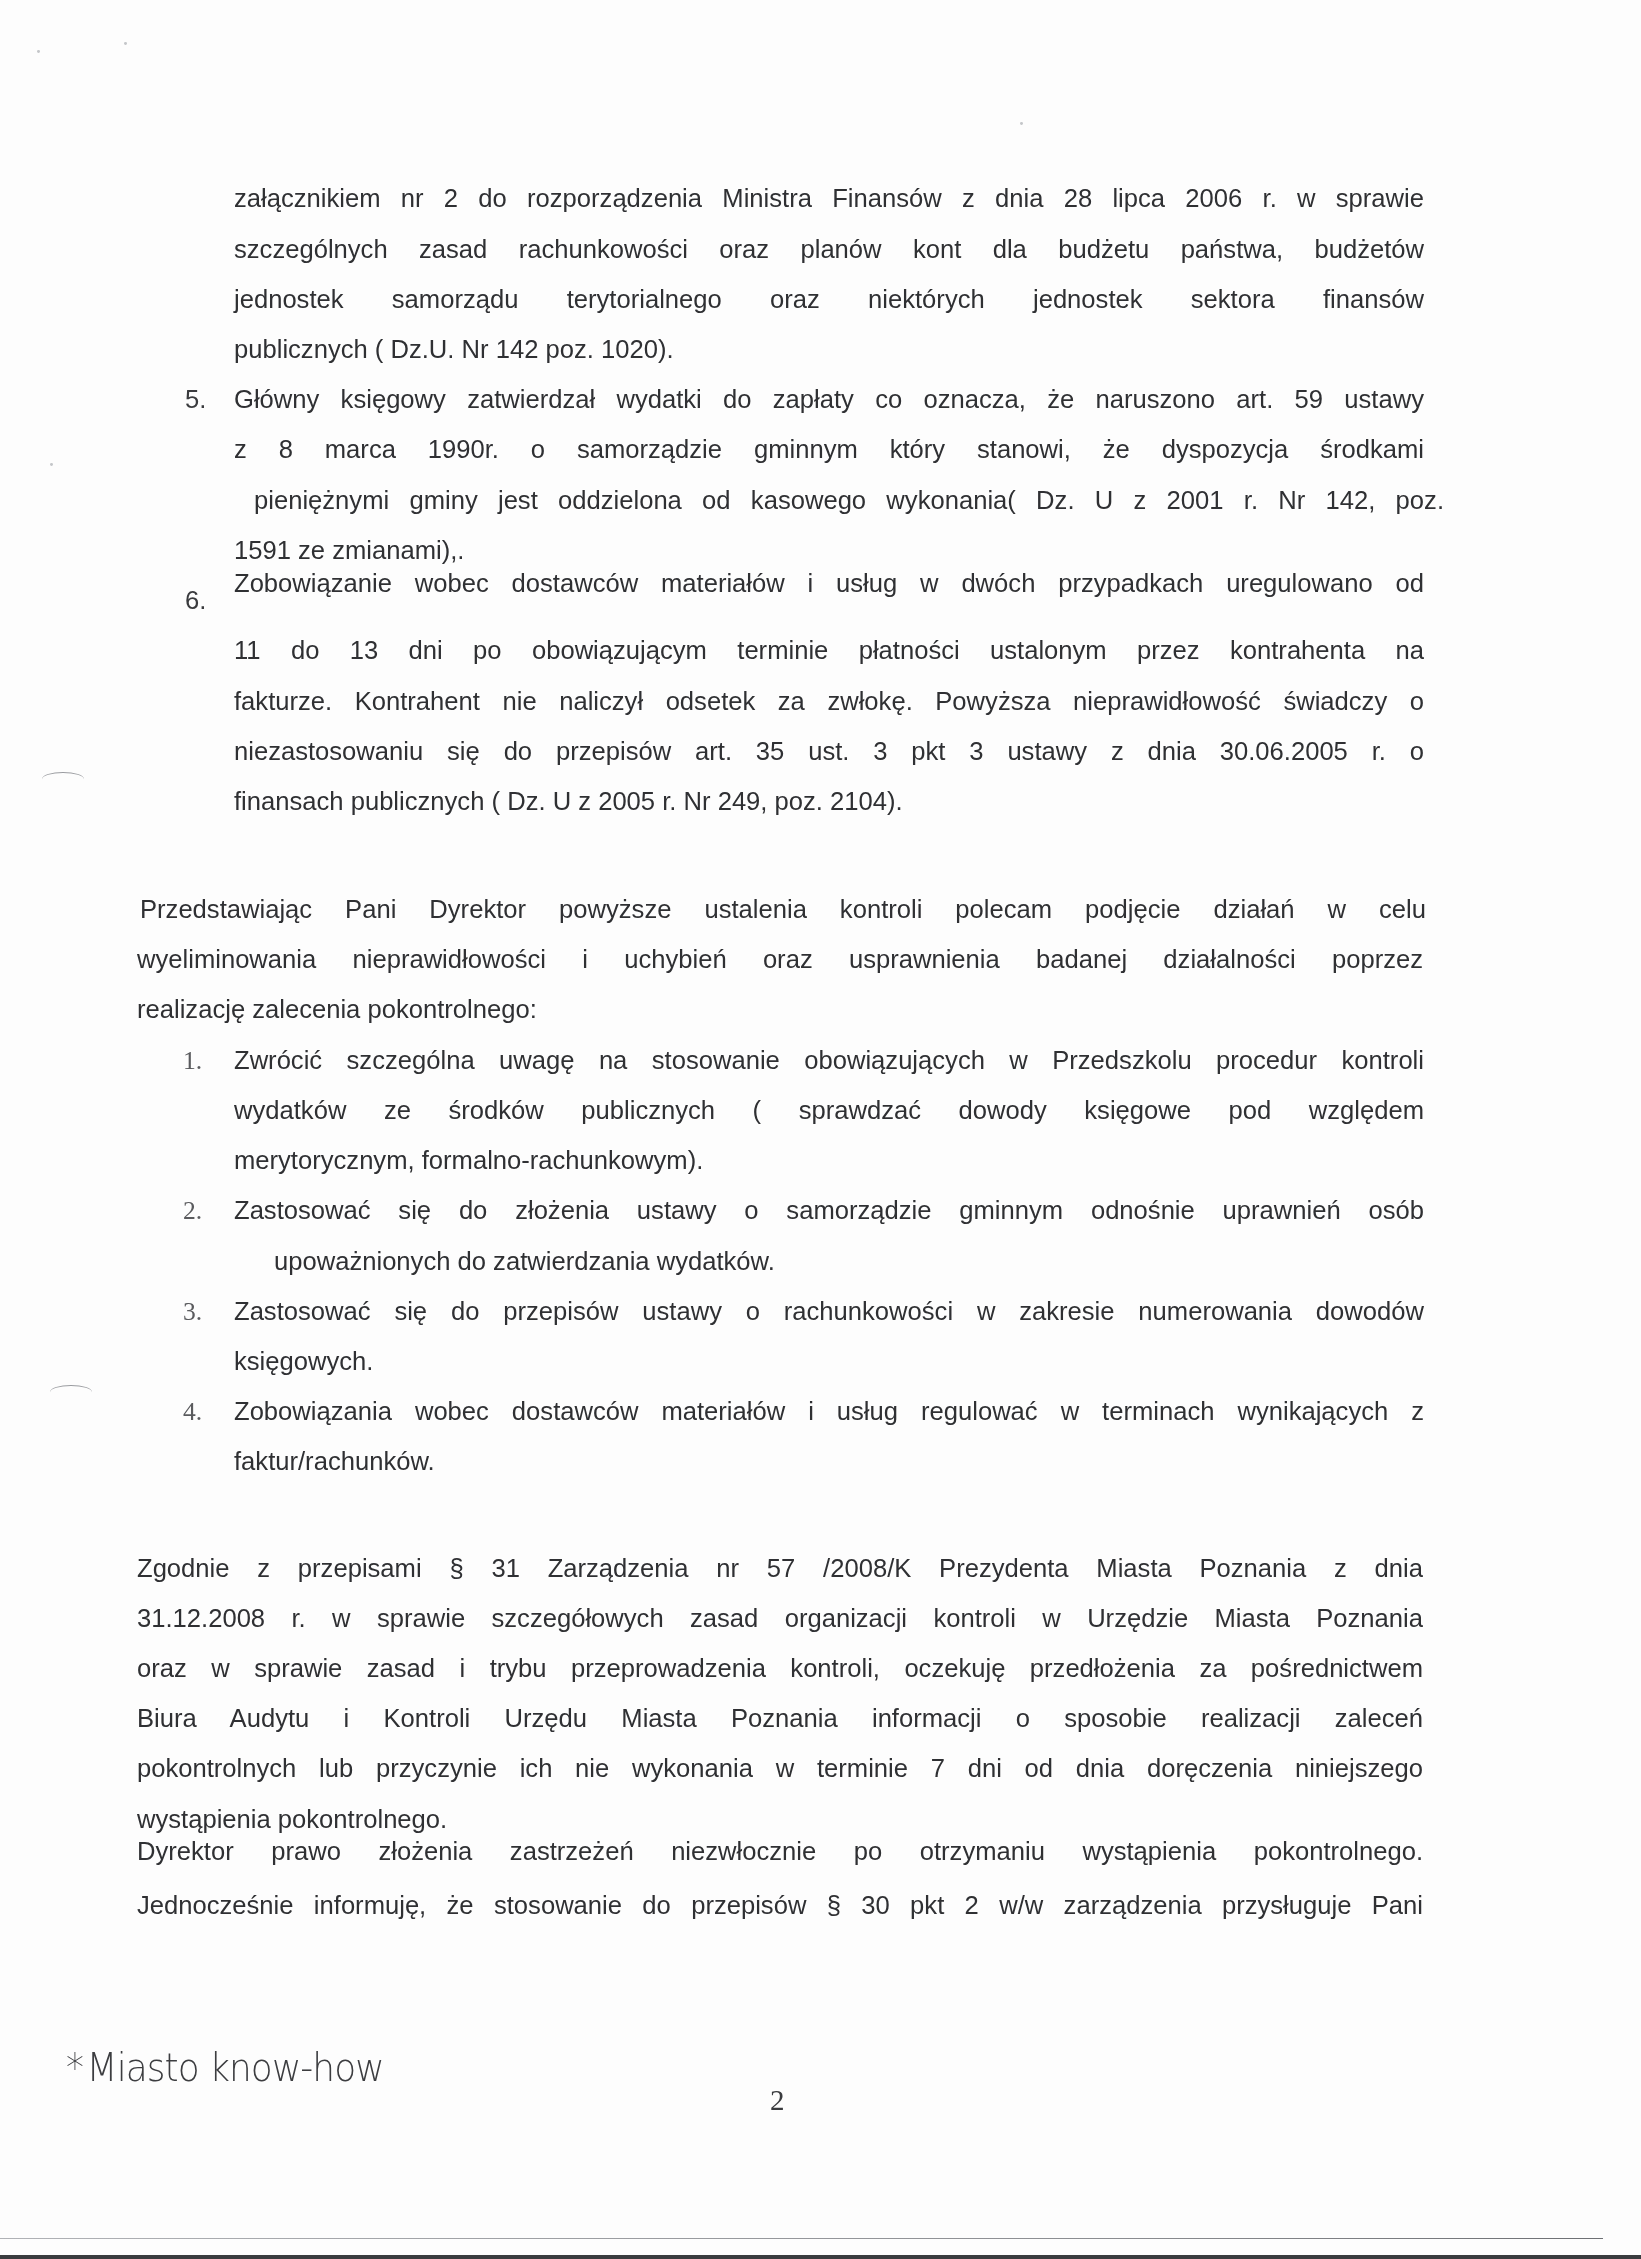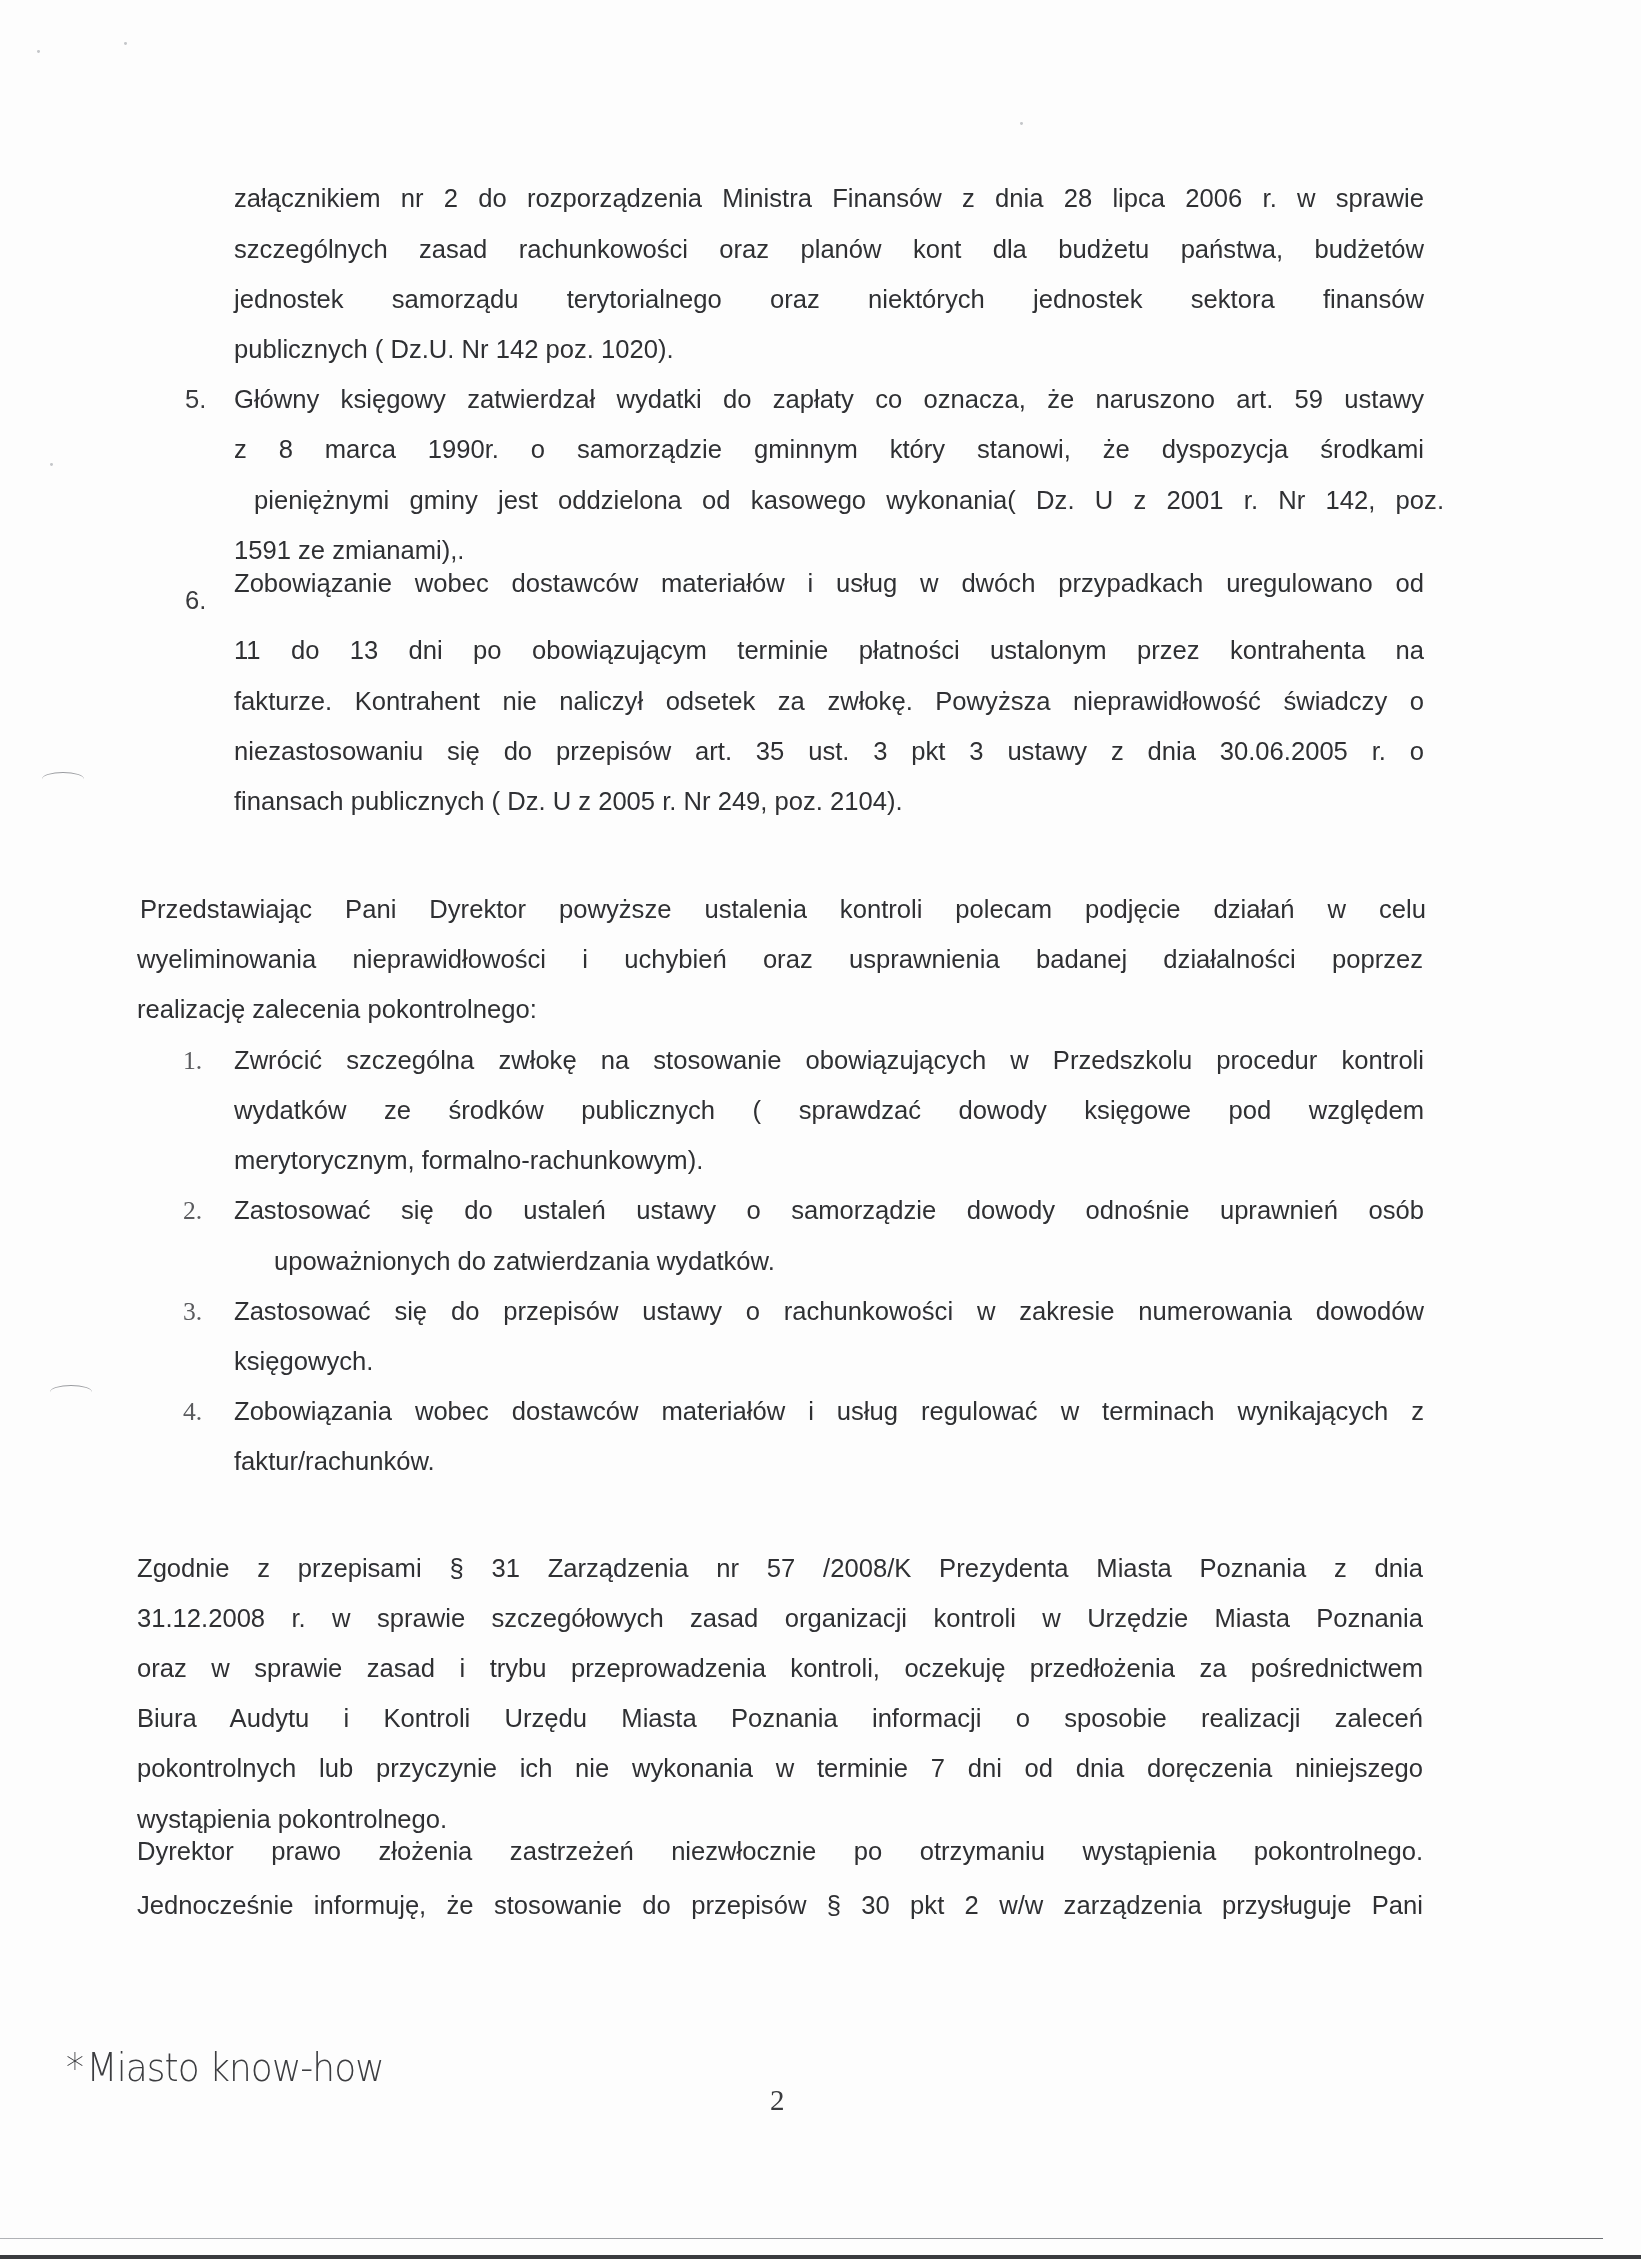--- a/index.html
+++ b/index.html
@@ -85,27 +85,27 @@
 
 <div>
   <div class="line" style="left:140px; top:894px; width:1286px;">Przedstawiając Pani Dyrektor powyższe ustalenia kontroli polecam podjęcie działań w celu</div>
   <div class="line" style="left:137px; top:944px; width:1286px;">wyeliminowania nieprawidłowości i uchybień oraz usprawnienia badanej działalności poprzez</div>
   <div class="line last" style="left:137px; top:994px; width:1286px;">realizację zalecenia pokontrolnego:</div>
 </div>
 
 <div>
   <div>
     <div class="num serif" style="left:183px; top:1045px;">1.</div>
-    <div class="line" style="left:234px; top:1045px; width:1190px;">Zwrócić szczególna zwłokę na stosowanie obowiązujących w Przedszkolu procedur kontroli</div>
+    <div class="line" style="left:234px; top:1045px; width:1190px;">Zwrócić szczególna uwagę na stosowanie obowiązujących w Przedszkolu procedur kontroli</div>
     <div class="line" style="left:234px; top:1095px; width:1190px;">wydatków ze środków publicznych ( sprawdzać dowody księgowe  pod względem</div>
     <div class="line last" style="left:234px; top:1145px; width:1190px;">merytorycznym, formalno-rachunkowym).</div>
   </div>
   <div>
     <div class="num serif" style="left:183px; top:1195px;">2.</div>
-    <div class="line" style="left:234px; top:1195px; width:1190px;">Zastosować się do ustaleń ustawy o samorządzie dowody odnośnie uprawnień osób</div>
+    <div class="line" style="left:234px; top:1195px; width:1190px;">Zastosować się do złożenia ustawy o samorządzie gminnym odnośnie uprawnień osób</div>
     <div class="line last" style="left:234px; top:1246px; width:1190px;margin-left:40px;">upoważnionych do zatwierdzania wydatków.</div>
   </div>
   <div>
     <div class="num serif" style="left:183px; top:1296px;">3.</div>
     <div class="line" style="left:234px; top:1296px; width:1190px;">Zastosować się do przepisów  ustawy o rachunkowości w zakresie numerowania dowodów</div>
     <div class="line last" style="left:234px; top:1346px; width:1190px;">księgowych.</div>
   </div>
   <div>
     <div class="num serif" style="left:183px; top:1396px;">4.</div>
     <div class="line" style="left:234px; top:1396px; width:1190px;">Zobowiązania wobec dostawców materiałów i usług regulować w terminach wynikających z</div>

